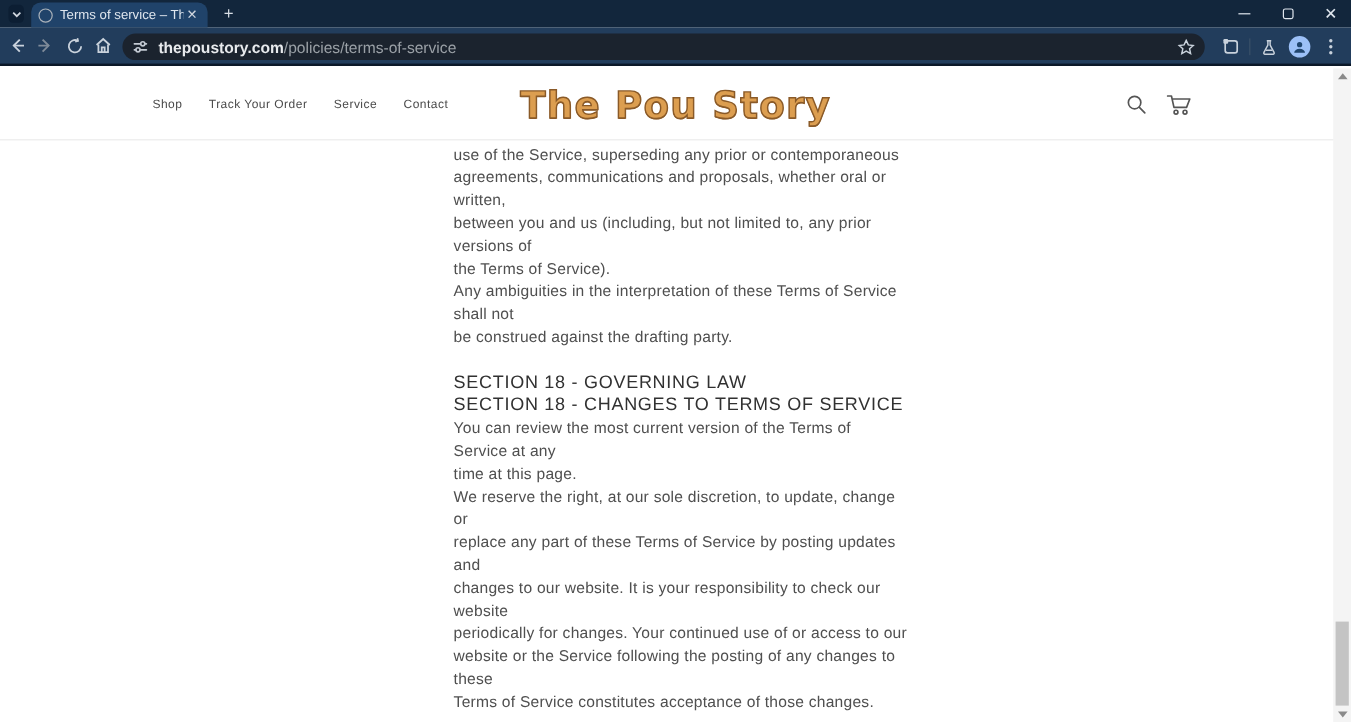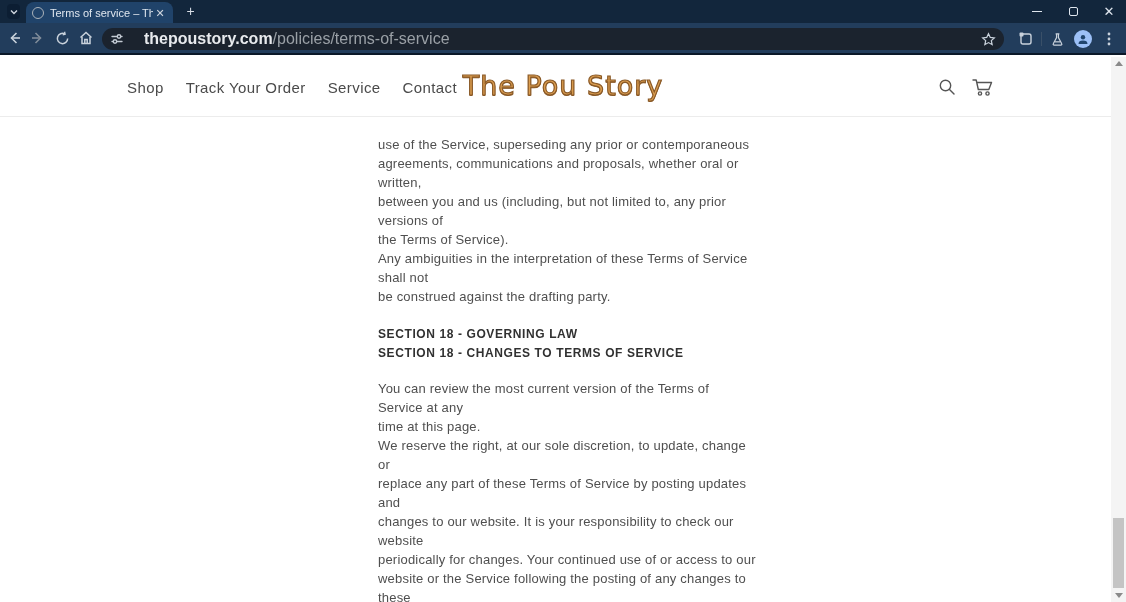--- a/index.html
+++ b/index.html
@@ -25,45 +25,45 @@
   .win-close { font-size:13px; }
 
   .toolbar { position:absolute; top:23px; left:0; width:1126px; height:32px; background:#223d5c;
     border-bottom:2px solid #0b1828; display:flex; align-items:center; }
   .navbtn { width:24px; height:24px; display:flex; align-items:center; justify-content:center; cursor:pointer; }
   .navbtn svg { stroke:#c9d2dc; }
   .navbtn.dim svg { stroke:#7f8b99; }
   .toolbar .group-left { display:flex; align-items:center; margin-left:2px; }
   .omnibox { position:absolute; left:102px; top:5px; width:902px; height:22px; background:#1b232e;
     border-radius:11px; display:flex; align-items:center; padding:0 8px; cursor:text; }
-  .url { font-size:16px; margin-left:20px; white-space:nowrap; }
+  .url { font-size:13px; margin-left:8px; white-space:nowrap; }
   .url .host { color:#e8eaed; font-weight:bold; }
   .url .path { color:#9aa0a6; }
   .omni-spacer { flex:1; }
   .right-icons { position:absolute; right:4px; top:5px; height:22px; display:flex; align-items:center; }
   .ric { width:26px; height:22px; display:flex; align-items:center; justify-content:center; cursor:pointer; }
   .vdivider { width:1px; height:14px; background:#3a5068; margin:0 2px; }
   .avatar { width:18px; height:18px; border-radius:50%; background:#9cc0f7; display:flex; align-items:center; justify-content:center; }
 
   
   .page { position:absolute; top:57px; left:0; width:1126px; height:545px; background:#fff; overflow:hidden; }
   .site-header { position:absolute; top:0; left:0; width:1126px; height:60px; background:#fff; border-bottom:1px solid #ececec; }
   .site-nav { position:absolute; left:127px; top:0; height:60px; display:flex; align-items:center; gap:22px; }
-  .site-nav a { font-size:15px; color:#4a4a4a; letter-spacing:.4px; text-decoration:none; cursor:pointer; }
-  .logo { position:absolute; left:50%; transform:translateX(-50%); top:13px; font-size:27px; font-weight:400;
+  .site-nav a { font-size:10px; color:#4a4a4a; letter-spacing:.4px; text-decoration:none; cursor:pointer; }
+  .logo { position:absolute; left:50%; transform:translateX(-50%); top:13px; font-size:31px; font-weight:700;
     font-family:"DejaVu Sans", sans-serif; color:#dc9e50; -webkit-text-stroke:1.2px #8a5a28;
     letter-spacing:1px; white-space:nowrap; cursor:pointer;
     text-shadow:0 1px 0 #8a5a28; }
   .hdr-icons { position:absolute; right:132px; top:0; height:60px; display:flex; align-items:center; gap:16px; }
   .hdr-icons svg { cursor:pointer; }
 
   .content { position:absolute; left:378px; top:62px; width:378px; font-size:13px; line-height:19px;
     color:#4f4f4f; letter-spacing:.2px; }
-  .content p { white-space:pre-line; margin:16px 0 19px 0; }
-  .content h3 { font-size:12px; line-height:19px; color:#313131; font-weight:bold; letter-spacing:.6px; margin:0; }
+  .content p { white-space:pre-line; margin:0 0 19px 0; }
+  .content h3 { font-size:15px; line-height:19px; color:#313131; font-weight:normal; letter-spacing:.6px; margin:0; }
   .content .sec-body { margin-bottom:20px; }
 
   
   .scrollbar { position:absolute; top:57px; right:0; width:15px; height:545px; background:#f4f4f4; }
   .sb-arrow { position:absolute; left:0; width:15px; height:13px; display:flex; align-items:center; justify-content:center; cursor:pointer; }
   .tri-up { width:0; height:0; border-left:4px solid transparent; border-right:4px solid transparent; border-bottom:5px solid #8a8a8a; }
   .tri-down { width:0; height:0; border-left:4px solid transparent; border-right:4px solid transparent; border-top:5px solid #8a8a8a; }
   .sb-thumb { position:absolute; left:2px; top:461px; width:11px; height:70px; background:#c4c4c4; cursor:grab; }
 </style>
 </head>

